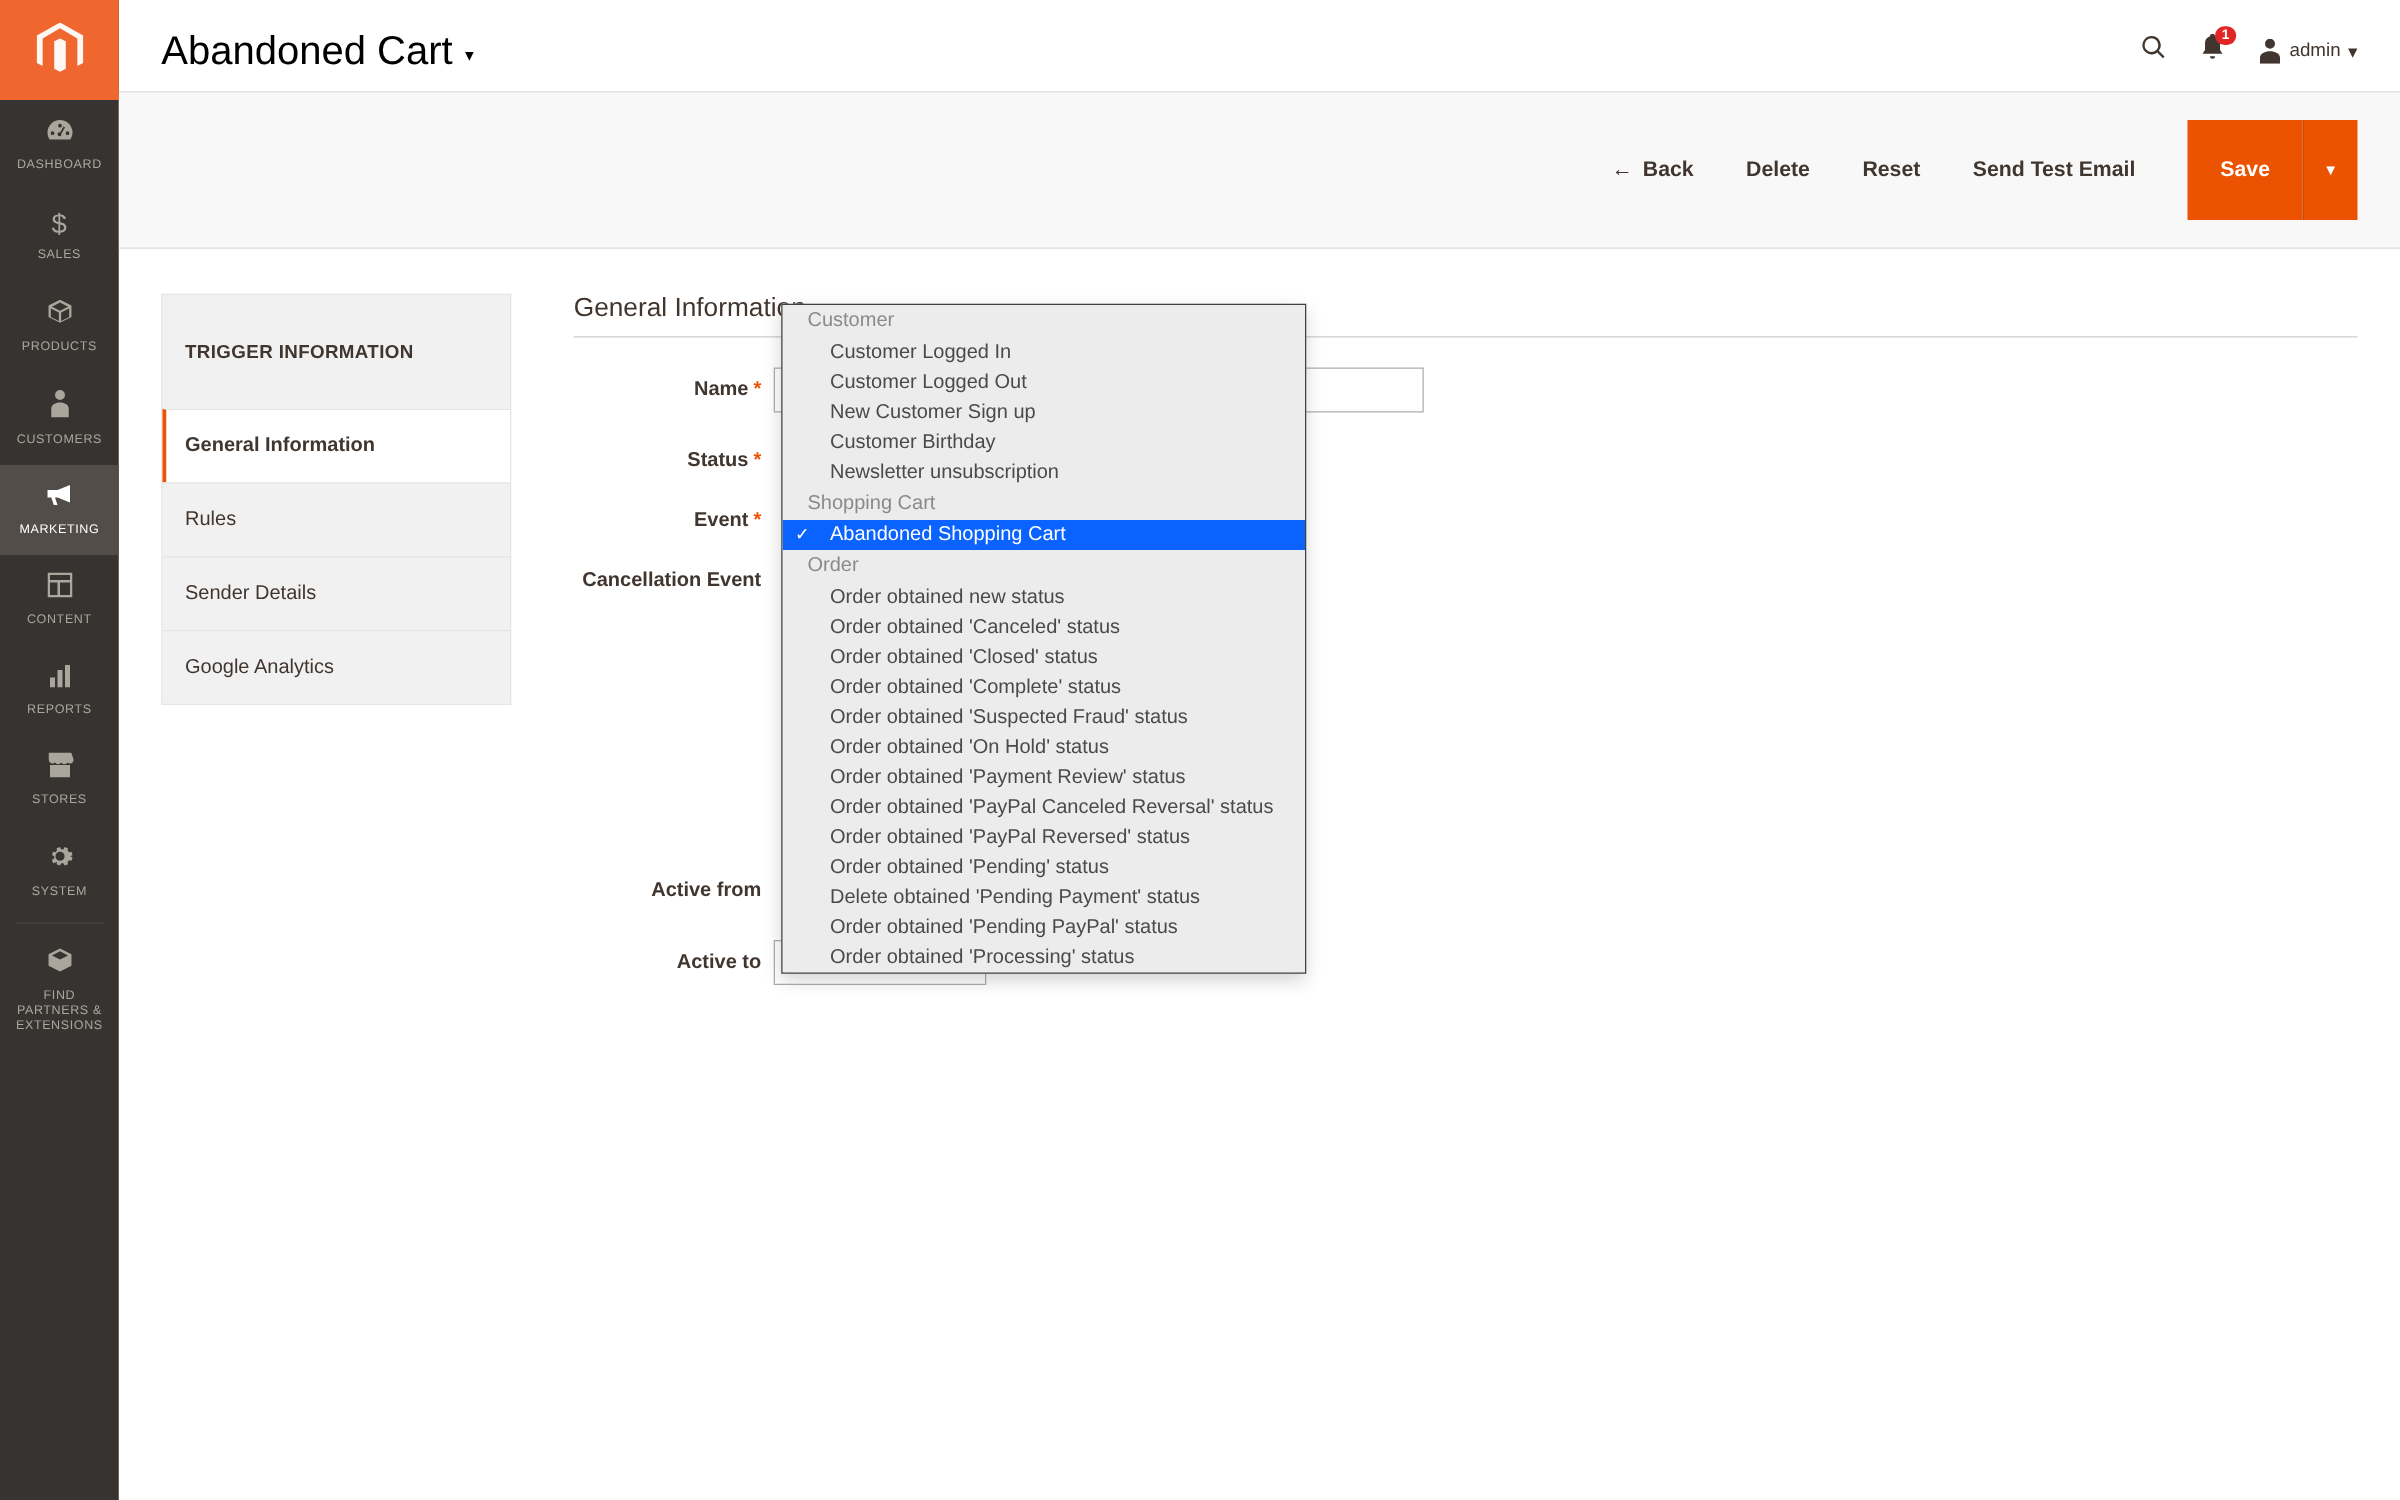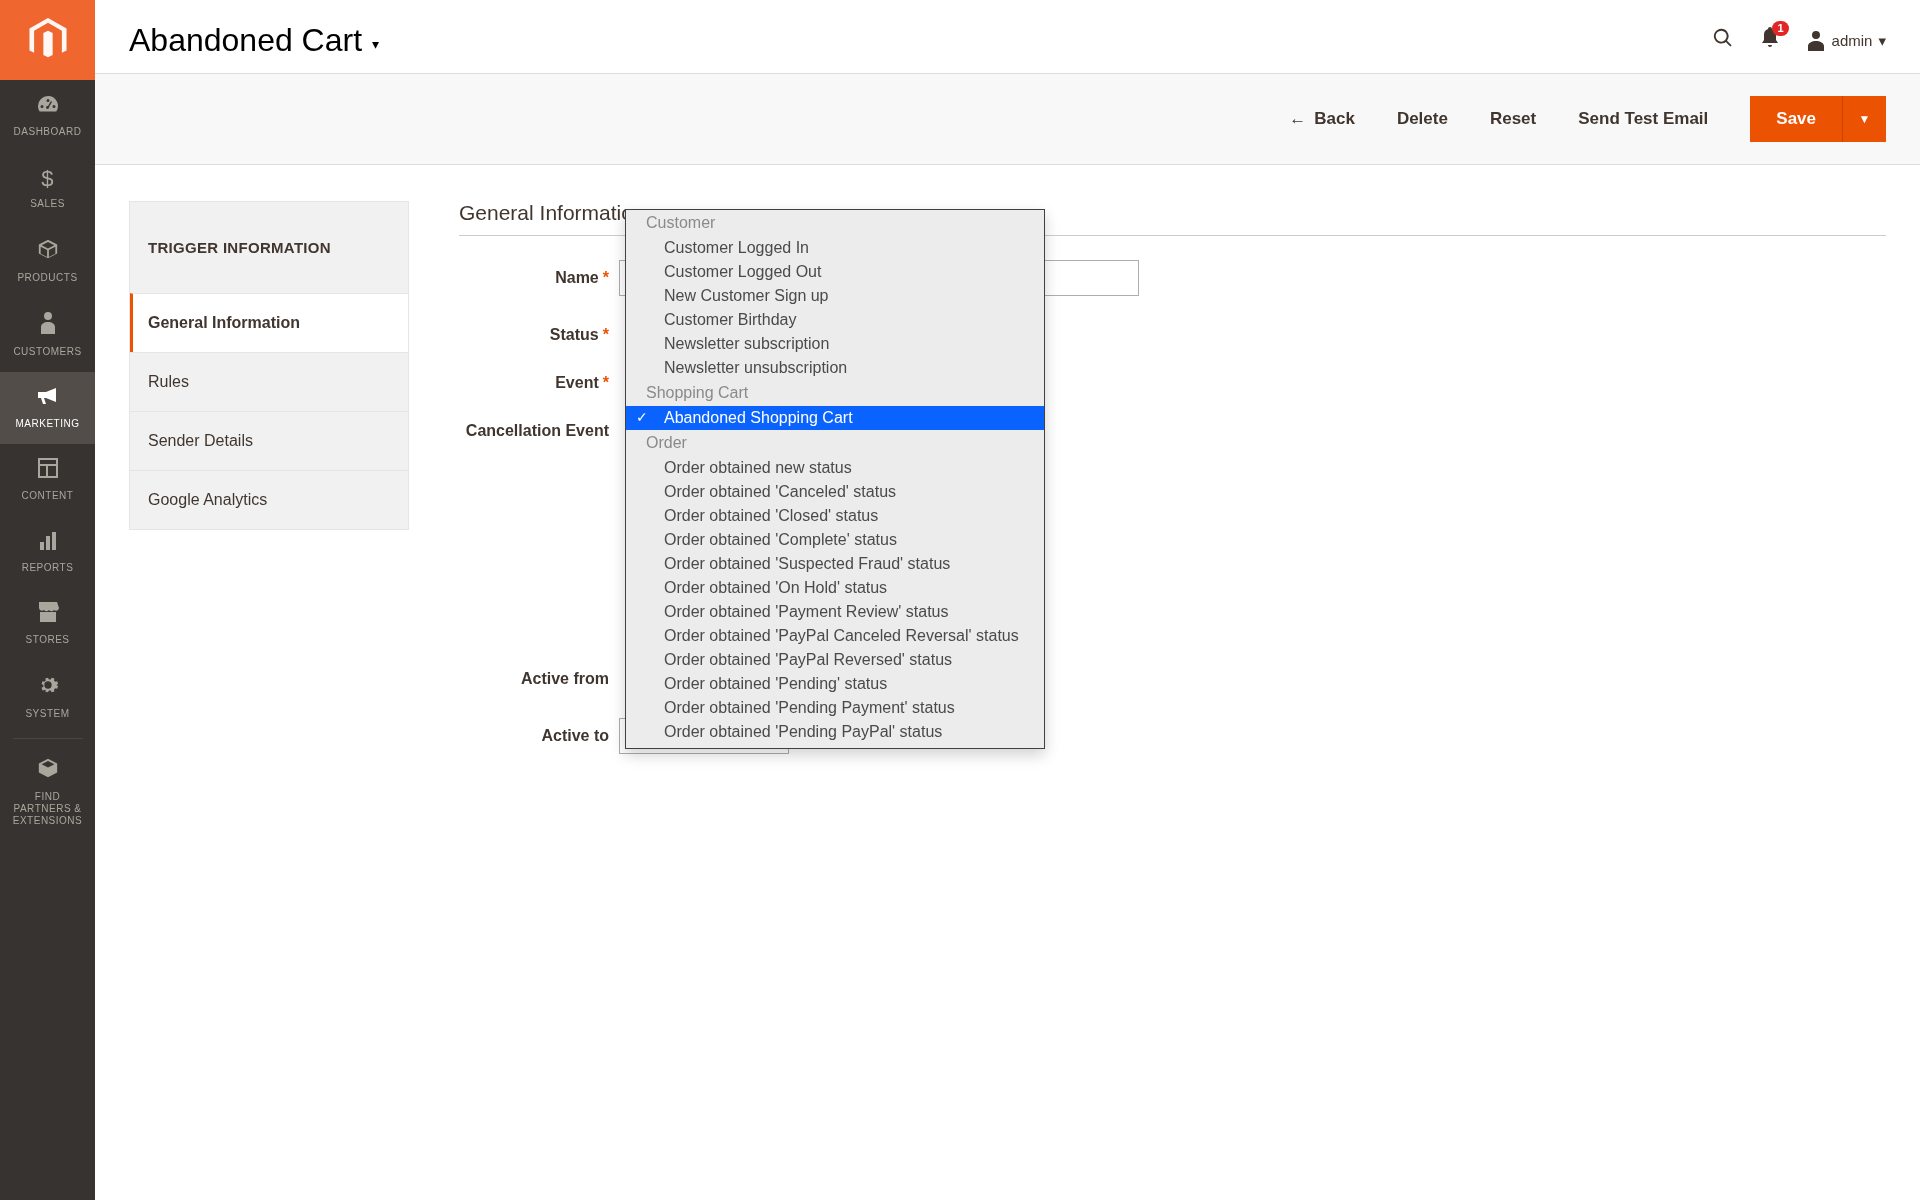--- a/index.html
+++ b/index.html
@@ -26,21 +26,21 @@
 .page-title .caret { font-size: 14px; margin-top: 6px; }
 .header-right { display: flex; align-items: center; gap: 26px; }
 .header-icon { font-size: 22px; color: #41362f; cursor: pointer; position: relative; }
 .badge { position: absolute; top: -6px; right: -9px; background: #e22626; color: #fff; font-size: 11px; border-radius: 9px; padding: 1px 5px; line-height: 1.2; font-weight: 600; }
 .user { display: flex; align-items: center; gap: 6px; font-size: 15px; color: #41362f; cursor: pointer; }
 
 
 .actionbar { border-top: 1px solid #ddd; border-bottom: 1px solid #ddd; background: #f8f8f8; padding: 22px 34px; display: flex; justify-content: flex-end; align-items: center; gap: 42px; }
 .ab-btn { font-size: 17px; color: #41362f; cursor: pointer; font-weight: 600; display: flex; align-items: center; gap: 8px; }
 .save-group { display: flex; }
-.save-btn { background: #eb5202; color: #fff; padding: 13px 26px; font-size: 17px; font-weight: 600; cursor: pointer; border: none; }
+.save-btn { background: #eb5202; color: #fff; padding: 30px 26px; font-size: 17px; font-weight: 600; cursor: pointer; border: none; }
 .save-drop { background: #eb5202; color: #fff; width: 44px; display: flex; align-items: center; justify-content: center; border-left: 1px solid rgba(0,0,0,0.15); cursor: pointer; font-size: 12px; }
 
 
 .body { flex: 1; display: flex; padding: 36px 34px; gap: 50px; overflow: hidden; }
 
 
 .tabs { width: 280px; background: #f1f1f1; border: 1px solid #e5e5e5; align-self: flex-start; }
 .tabs-head { padding: 37px 18px; font-size: 15px; font-weight: 700; color: #41362f; letter-spacing: 0.3px; }
 .tab { padding: 20px 18px; font-size: 16px; color: #41362f; cursor: pointer; background: #f1f1f1; border-top: 1px solid #e5e5e5; }
 .tab.active { background: #fff; font-weight: 600; border-left: 3px solid #eb5202; padding-left: 15px; }
@@ -219,35 +219,34 @@
               </svg>
           </span>
         </div>
 
         <div class="dropdown" id="event-dropdown">
             <div class="dd-group">Customer</div>
             <div class="dd-item">Customer Logged In</div>
             <div class="dd-item">Customer Logged Out</div>
             <div class="dd-item">New Customer Sign up</div>
             <div class="dd-item">Customer Birthday</div>
-            <div class="dd-item">Newsletter subscription</div>
             <div class="dd-item">Newsletter unsubscription</div>
             <div class="dd-group">Shopping Cart</div>
             <div class="dd-item selected">Abandoned Shopping Cart</div>
             <div class="dd-group">Order</div>
             <div class="dd-item">Order obtained new status</div>
             <div class="dd-item">Order obtained 'Canceled' status</div>
             <div class="dd-item">Order obtained 'Closed' status</div>
             <div class="dd-item">Order obtained 'Complete' status</div>
             <div class="dd-item">Order obtained 'Suspected Fraud' status</div>
             <div class="dd-item">Order obtained 'On Hold' status</div>
             <div class="dd-item">Order obtained 'Payment Review' status</div>
             <div class="dd-item">Order obtained 'PayPal Canceled Reversal' status</div>
             <div class="dd-item">Order obtained 'PayPal Reversed' status</div>
             <div class="dd-item">Order obtained 'Pending' status</div>
-            <div class="dd-item">Order obtained 'Pending Payment' status</div>
+            <div class="dd-item">Delete obtained 'Pending Payment' status</div>
             <div class="dd-item">Order obtained 'Pending PayPal' status</div>
             <div class="dd-item">Order obtained 'Processing' status</div>
           </div>
       </div>
     </div>
   </div>
 </div>
 
 </body></html>

